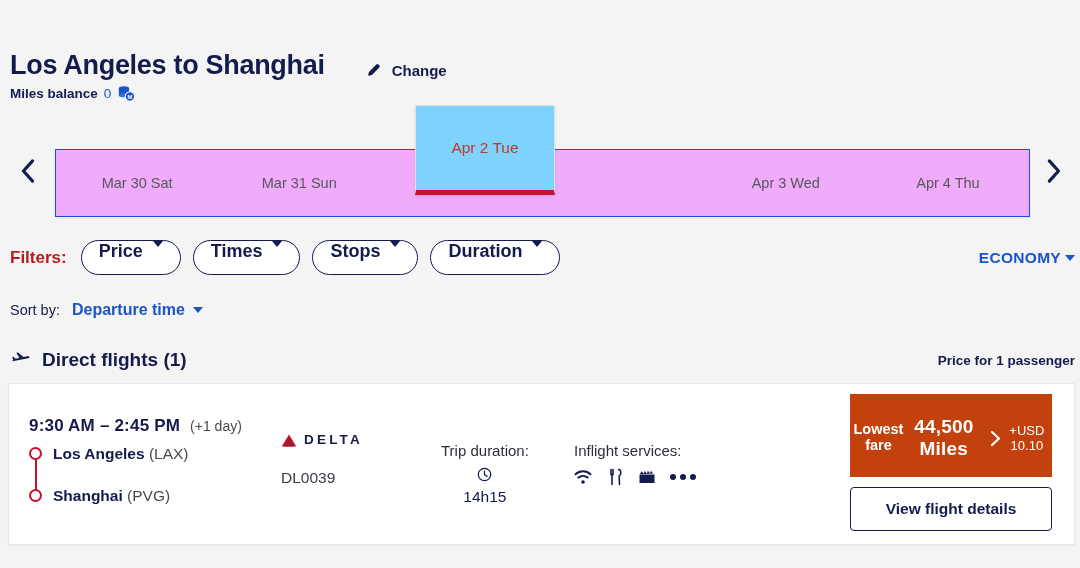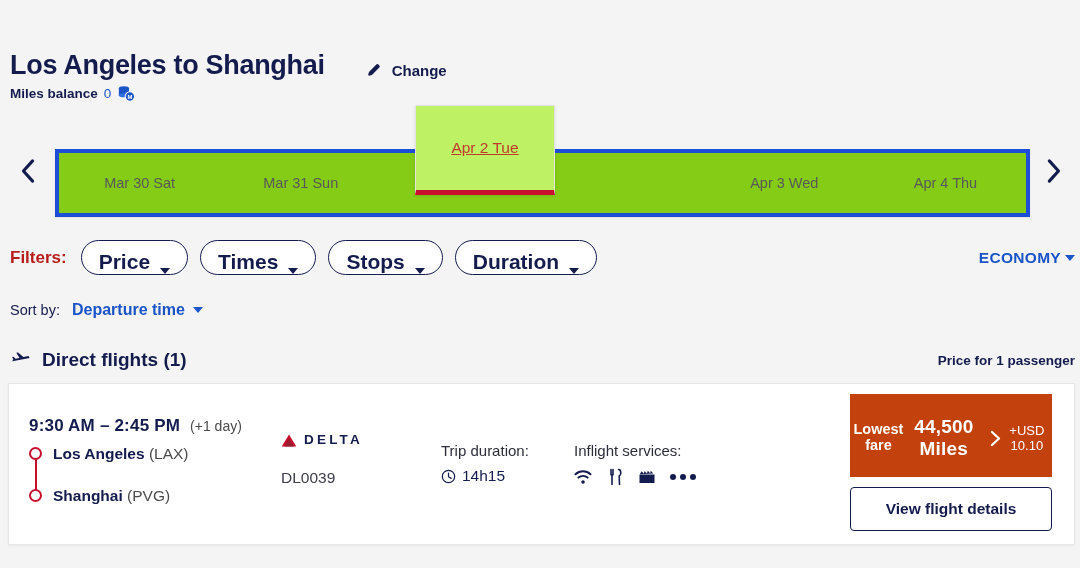--- a/index.html
+++ b/index.html
@@ -80,22 +80,22 @@
   .nav-arrow.left { left: 0; }
   .nav-arrow.right { right: 0; }
   .nav-arrow svg { width: 22px; height: 28px; }
 
   .date-strip {
     position: absolute;
     left: 55px;
     right: 50px;
     top: 22px;
     height: 68px;
-    background: #84cc16;
-    border: 4px solid #1d4ed8;
+    background: #f0abfc;
+    border: 1px solid #1d4ed8;
     display: flex;
     box-shadow: 0 1px 2px rgba(0,0,0,.07);
   }
   .date-tab {
     flex: 1;
     display: flex;
     align-items: center;
     justify-content: center;
     font-size: 14.5px;
     color: #585858;
@@ -105,55 +105,54 @@
     border: none;
     font-family: inherit;
     height: 100%;
   }
   .date-tab.active {
     position: absolute;
     top: -22px;
     height: 90px;
     width: 140px;
     left: 415px;
-    background: #bef264;
+    background: #7dd3fc;
     border: 1px solid #e3e3e3;
     border-bottom: 5px solid #c8102e;
     color: #c0392b;
     font-size: 15.5px;
     z-index: 3;
     box-shadow: 0 1px 3px rgba(0,0,0,.10);
-    text-decoration: underline;
   }
 
   
   .filters-row {
     display: flex;
     align-items: center;
     margin-top: 23px;
     padding-left: 10px;
     position: relative;
   }
   .filters-label {
     font-size: 17px;
     font-weight: bold;
     color: #b91c1c;
     margin-right: 14px;
   }
   .chip {
     display: flex;
-    align-items: flex-end;
+    align-items: flex-start;
     gap: 10px;
     height: 35px;
     padding: 0 17px;
     margin-right: 12px;
     border: 1.5px solid #141b4d;
     border-radius: 20px;
     background: #ffffff;
-    font-size: 21px;
+    font-size: 18px;
     font-weight: bold;
     color: #141b4d;
     cursor: pointer;
     font-family: inherit;
   }
   .caret {
     width: 0; height: 0;
     border-left: 5px solid transparent;
     border-right: 5px solid transparent;
     border-top: 6px solid #141b4d;
@@ -296,20 +295,21 @@
     font-size: 15px;
     color: #2e2e3a;
     margin-bottom: 8px;
   }
   .duration-value {
     display: flex;
     align-items: center;
     gap: 6px;
     font-size: 15.5px;
     color: #141b4d;
+    flex-direction: column;
   }
   .clock-icon { width: 15px; height: 15px; display: block; }
 
   .services-block { position: absolute; left: 565px; top: 58px; }
   .services-icons {
     display: flex;
     align-items: center;
     gap: 14px;
     margin-top: 9px;
   }

